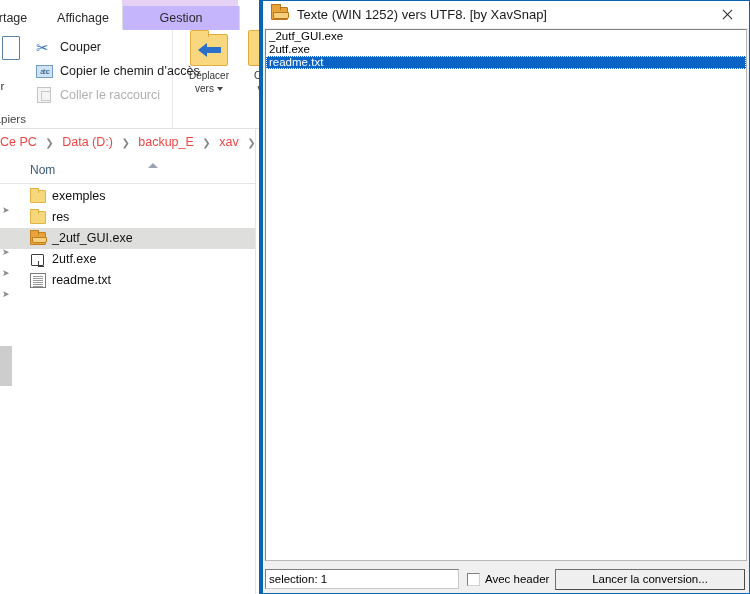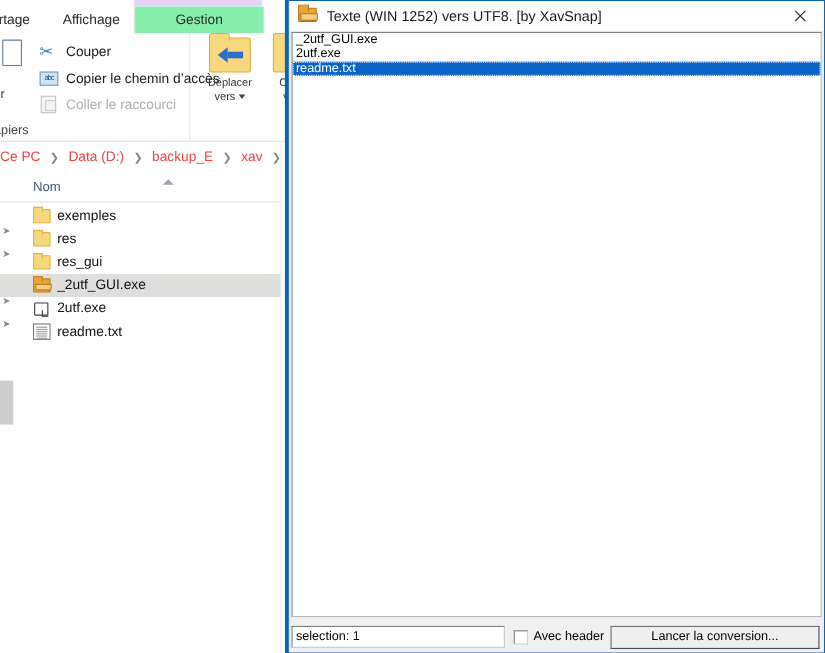--- a/index.html
+++ b/index.html
@@ -50,21 +50,21 @@
     line-height: 24px;
     font-size: 12.5px;
     color: #2b2b2b;
     text-align: center;
     white-space: nowrap;
   }
   .rtab.t0 { left: -18px; width: 62px; }
   .rtab.t1 { left: 46px;  width: 74px; }
   .rtab.t2 {
     left: 122px; width: 116px;
-    background: #86efac;
+    background: #c4b5fd;
     border-left: 1px solid #dcdcdc;
     border-right: 1px solid #dcdcdc;
   }
 
   .ribbon-body {
     position: absolute;
     left: 0; top: 30px;
     width: 262px; height: 98px;
     background: #ffffff;
     border-bottom: 1px solid #e0e0e0;
@@ -658,24 +658,20 @@
 
     <div class="file-list">
       <div class="file-row">
         <span class="f-ico ic-folder"></span>
         <span class="f-name">exemples</span>
       </div>
       <div class="file-row">
         <span class="f-ico ic-folder"></span>
         <span class="f-name">res</span>
       </div>
-      <div class="file-row">
-        <span class="f-ico ic-folder"></span>
-        <span class="f-name">res_gui</span>
-      </div>
       <div class="file-row sel">
         <span class="f-ico ic-folder-open"></span>
         <span class="f-name">_2utf_GUI.exe</span>
       </div>
       <div class="file-row">
         <span class="f-ico ic-exe"></span>
         <span class="f-name">2utf.exe</span>
       </div>
       <div class="file-row">
         <span class="f-ico ic-txt"></span>

